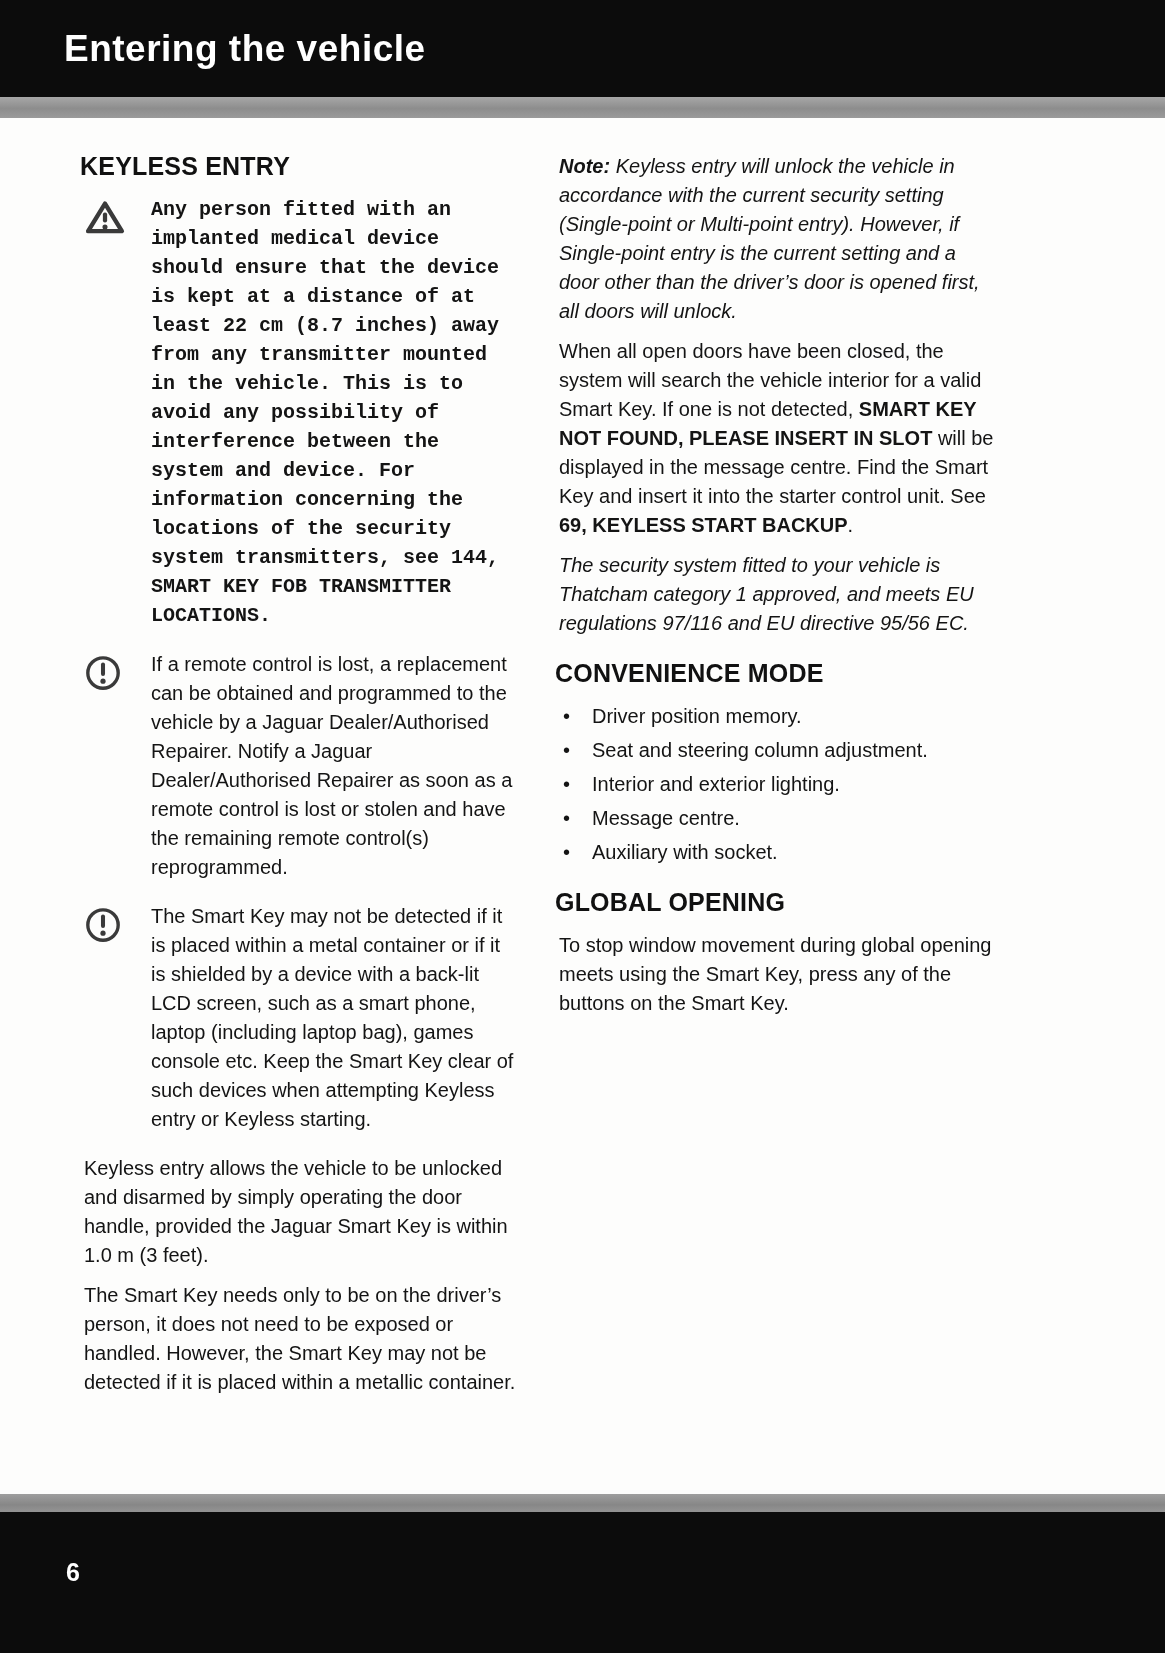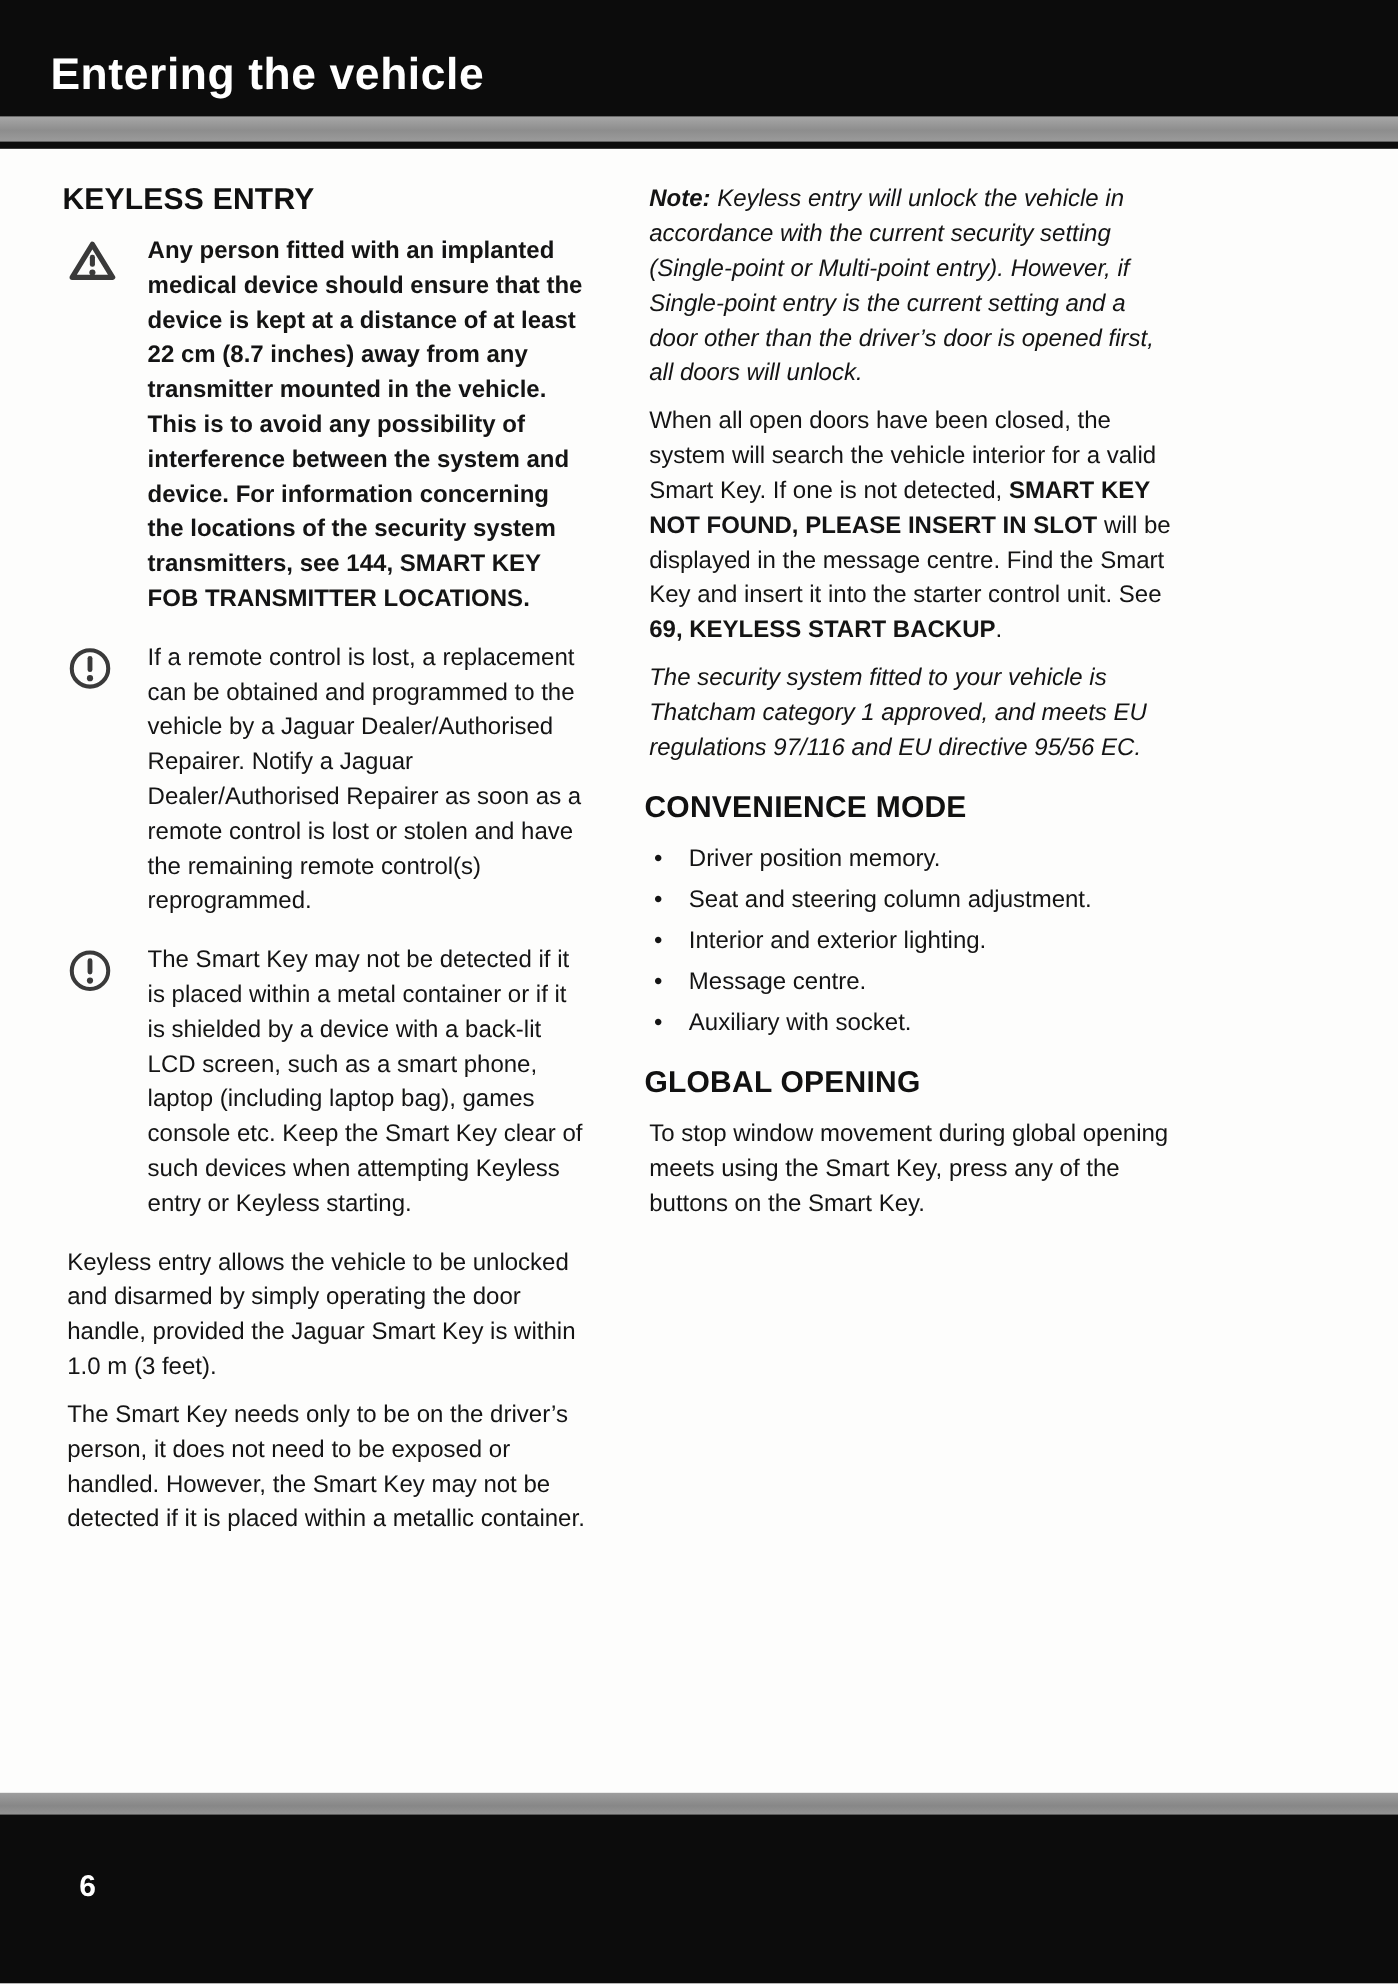--- a/index.html
+++ b/index.html
@@ -13,24 +13,24 @@
   .page {
     position: relative;
     width: 1165px; height: 1653px;
     background: #fdfdfc;
     overflow: hidden;
   }
 
   
   .top-bar {
     position: absolute; top: 0; left: 0; right: 0;
-    height: 124px;
+    height: 97px;
     background: #0c0c0c;
     display: flex; align-items: center;
-    padding: 0 42px;
+    padding: 0 64px;
     box-sizing: border-box;
   }
   .top-bar h1 {
     margin: 0;
     font-size: 37px;
     font-weight: 700;
     letter-spacing: 0.5px;
     color: #ffffff;
   }
   .top-strip {
@@ -54,24 +54,24 @@
   }
   .page-number {
     color: #ffffff;
     font-size: 25px;
     font-weight: 700;
   }
 
   
   .content {
     position: absolute;
-    top: 152px; left: 52px;
+    top: 152px; left: 80px;
     width: 925px;
     display: flex;
-    gap: 42px;
+    gap: 32px;
   }
   .col { width: 443px; flex: 0 0 443px; }
 
   .col p, .col li {
     font-size: 20px;
     line-height: 29px;
     margin: 0 4px 11px;
   }
 
   h2.section-heading {
@@ -85,21 +85,21 @@
 
   .icon-block { display: flex; margin: 0 0 9px; }
   .icon-cell {
     flex: 0 0 67px;
     padding-top: 5px;
     padding-left: 5px;
     box-sizing: border-box;
   }
   .icon-block .block-text { flex: 1 1 auto; }
 
-  .bold-text { font-weight: 700; }
+  .bold-text { font-weight: 700; font-family: Liberation Mono, monospace; }
   .italic { font-style: italic; }
   .note-label { font-weight: 700; font-style: italic; }
   strong { font-weight: 700; }
 
   ul.bullet-list {
     list-style: none;
     margin: 2px 0 14px;
     padding: 0;
   }
   ul.bullet-list li {

